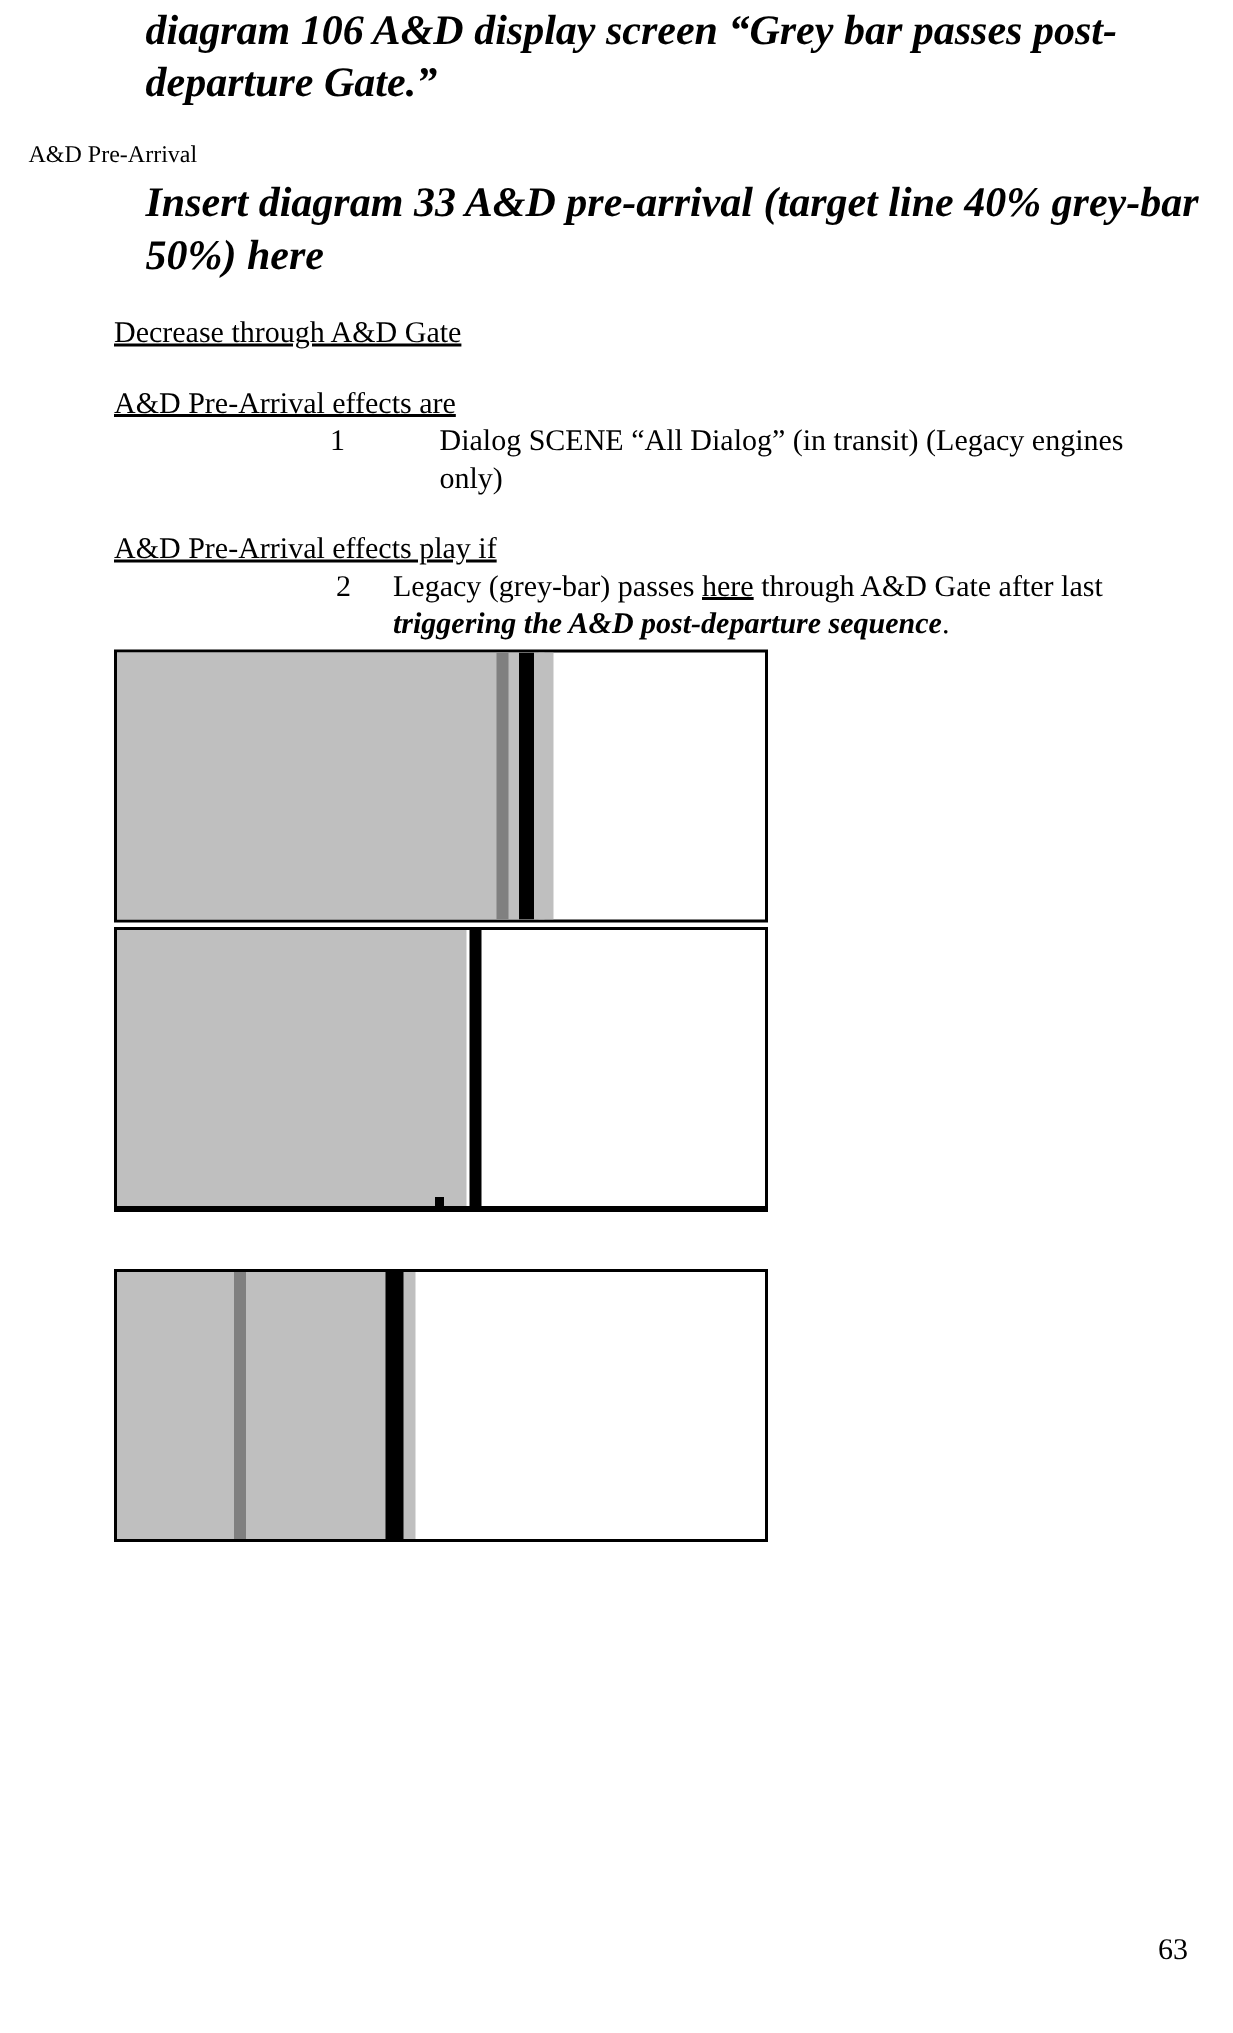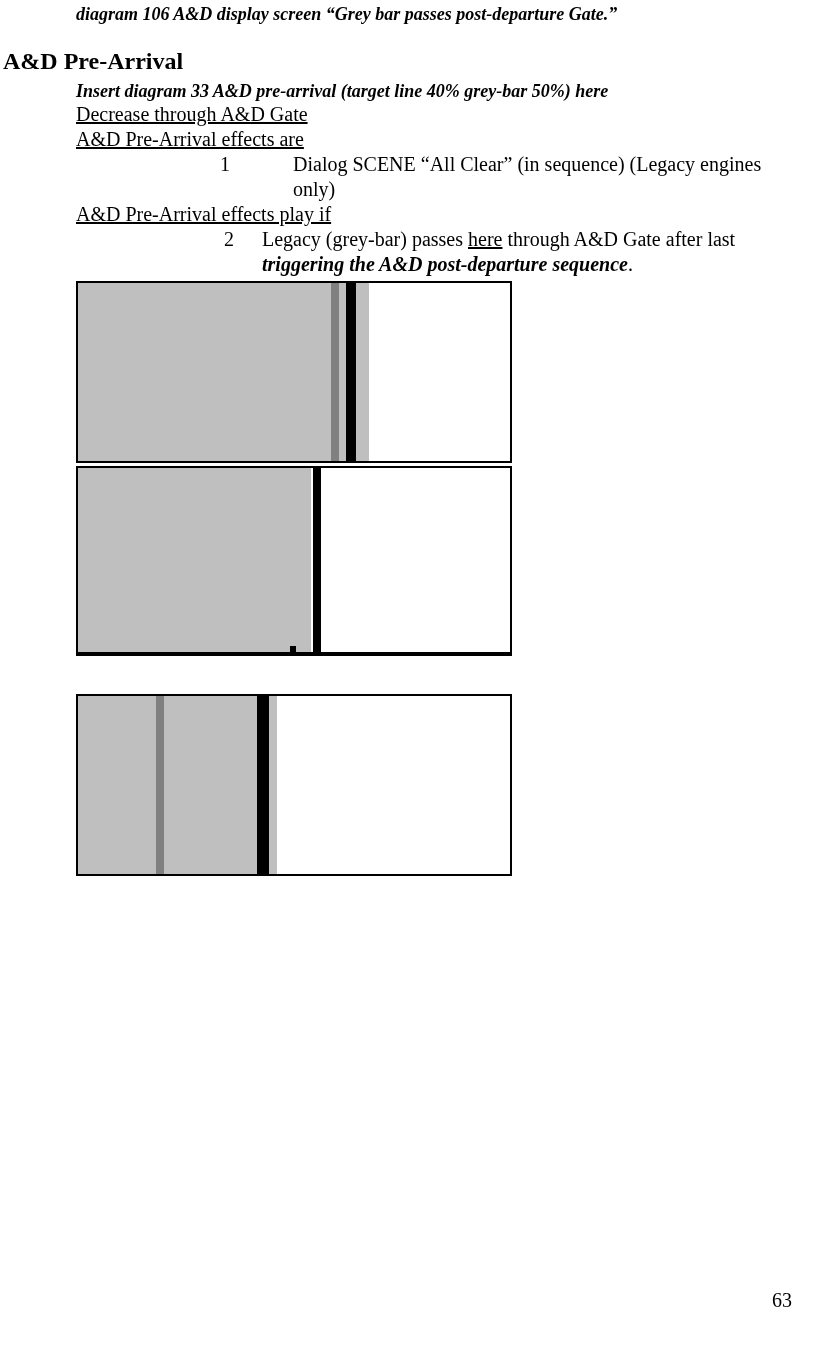--- a/index.html
+++ b/index.html
@@ -1,24 +1,24 @@
 <!DOCTYPE html>
 <html><head>
   <meta charset="utf-8">
   <style>
     * { box-sizing: border-box; margin: 0; padding: 0; }
     html, body { width: 822px; background: #fff; font-family: "Times New Roman", Times, serif; color: #000; }
     body { padding: 3px 20px 40px 3px; position: relative; min-height: 1355px; }
     .content { padding-left: 73px; }
-    .bold-italic { font-weight: bold; font-style: italic; font-size: 18px; line-height: 1.25; }
-    .section-heading { font-weight: bold; font-size: 24px; margin-top: 22px; margin-left: 0; }
+    .bold-italic { font-weight: bold; font-style: italic; font-size: 28px; line-height: 1.25; margin-left: 21px; }
+    .section-heading { font-weight: normal; font-size: 16px; margin-top: 22px; margin-left: 16px; }
     .underline { text-decoration: underline; }
     .para { font-size: 20px; line-height: 1.25; }
     .mt-sm { margin-top: 5px; }
-    .mt-md { }
+    .mt-md { margin-top: 22px; }
     .mt-lg { margin-top: 26px; }
     .list-row { display: flex; align-items: flex-start; font-size: 20px; line-height: 1.25; }
     .list-num-col1 { width: 73px; flex-shrink: 0; text-align: left; padding-left: 0; }
     .list-txt-col1 { flex: 1; padding-right: 40px; }
     .list-indent1 { padding-left: 144px; }
     .list-num-col2 { width: 38px; flex-shrink: 0; }
     .list-indent2 { padding-left: 148px; }
     .italic { font-style: italic; font-weight: bold; }
 
     .diagram-frame { width: 436px; border: 2.5px solid #000; background: #fff; position: relative; margin-top: 4px; }
@@ -46,21 +46,21 @@
 
 <div class="content">
   <p class="bold-italic mt-sm">Insert diagram 33 A&amp;D pre-arrival (target line 40% grey-bar 50%)  here</p>
 
   <p class="para underline mt-md">Decrease through A&amp;D Gate</p>
 
   <p class="para underline mt-md">A&amp;D Pre-Arrival effects are  </p>
 
   <div class="list-row list-indent1">
     <span class="list-num-col1">1</span>
-    <span class="list-txt-col1">Dialog SCENE “All Clear” (in sequence) (Legacy engines only)</span>
+    <span class="list-txt-col1">Dialog SCENE “All Dialog” (in transit) (Legacy engines only)</span>
   </div>
 
   <p class="para underline mt-md">A&amp;D Pre-Arrival effects play if</p>
 
   <div class="list-row list-indent2">
     <span class="list-num-col2">2</span>
     <span class="list-txt-col1">
       <span>Legacy (grey-bar) passes </span><span class="underline">here</span><span> through A&amp;D Gate after last </span><span class="italic">triggering the A&amp;D post-departure sequence</span><span>.</span>
     </span>
   </div>

